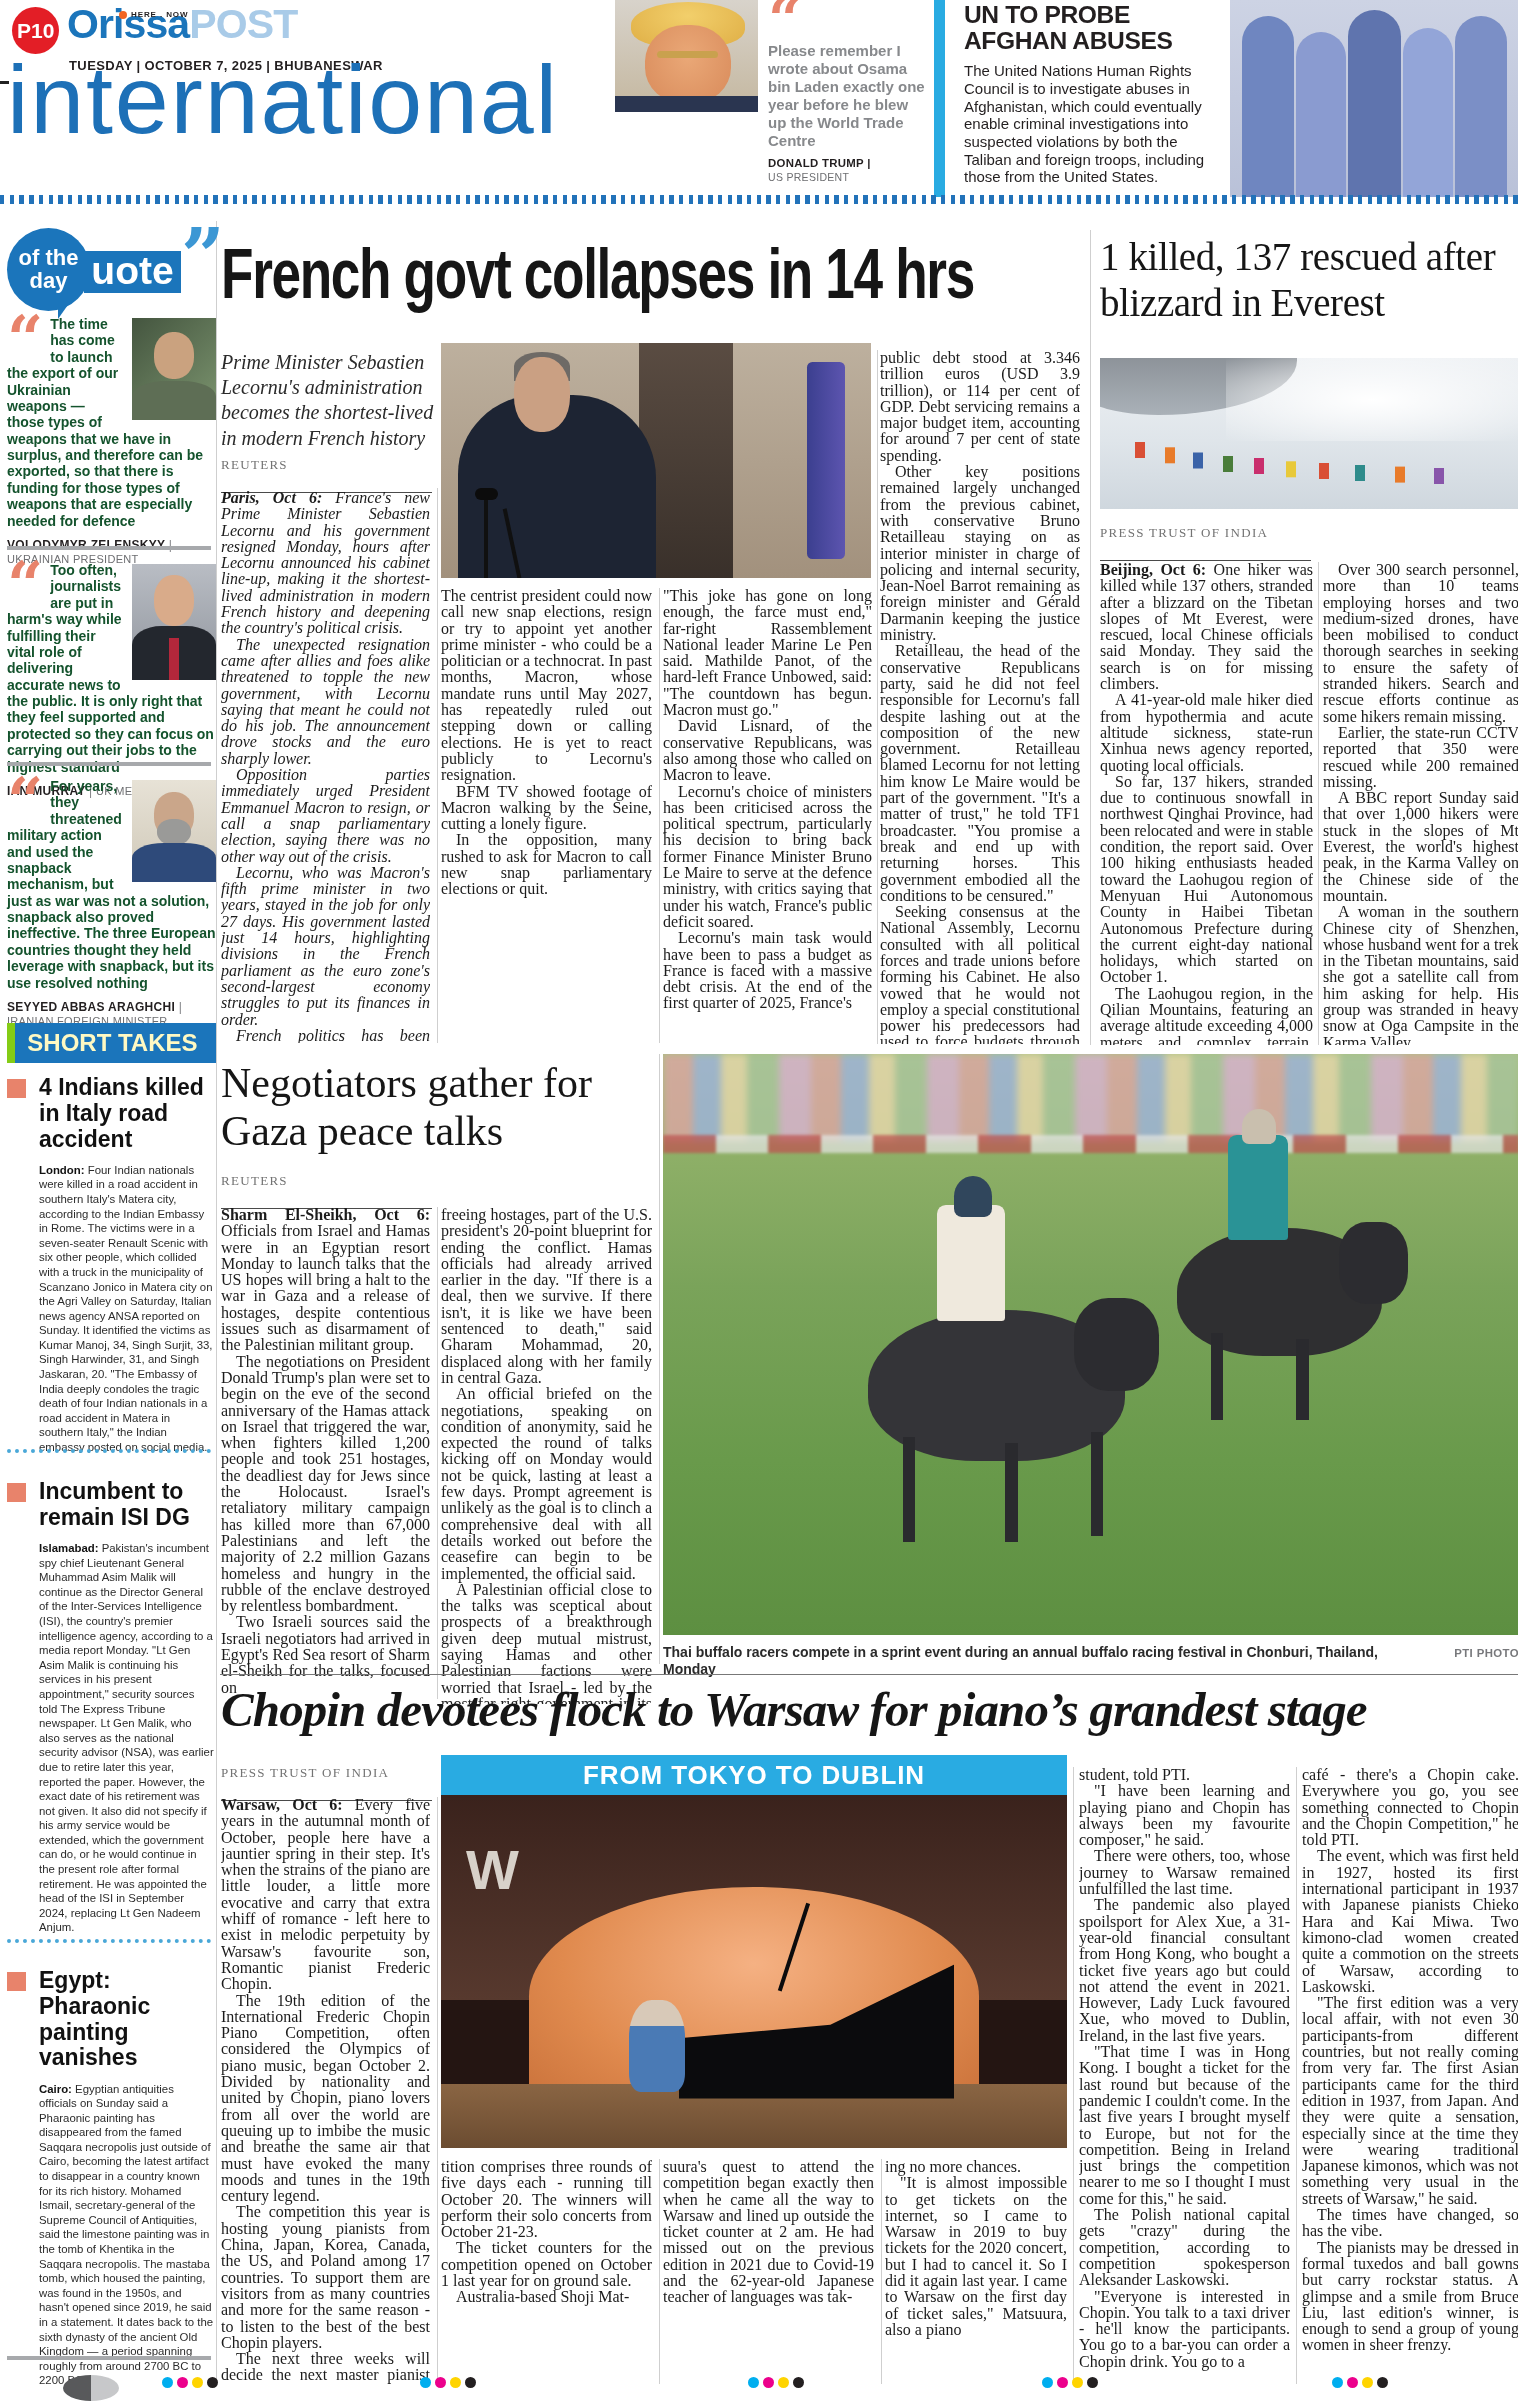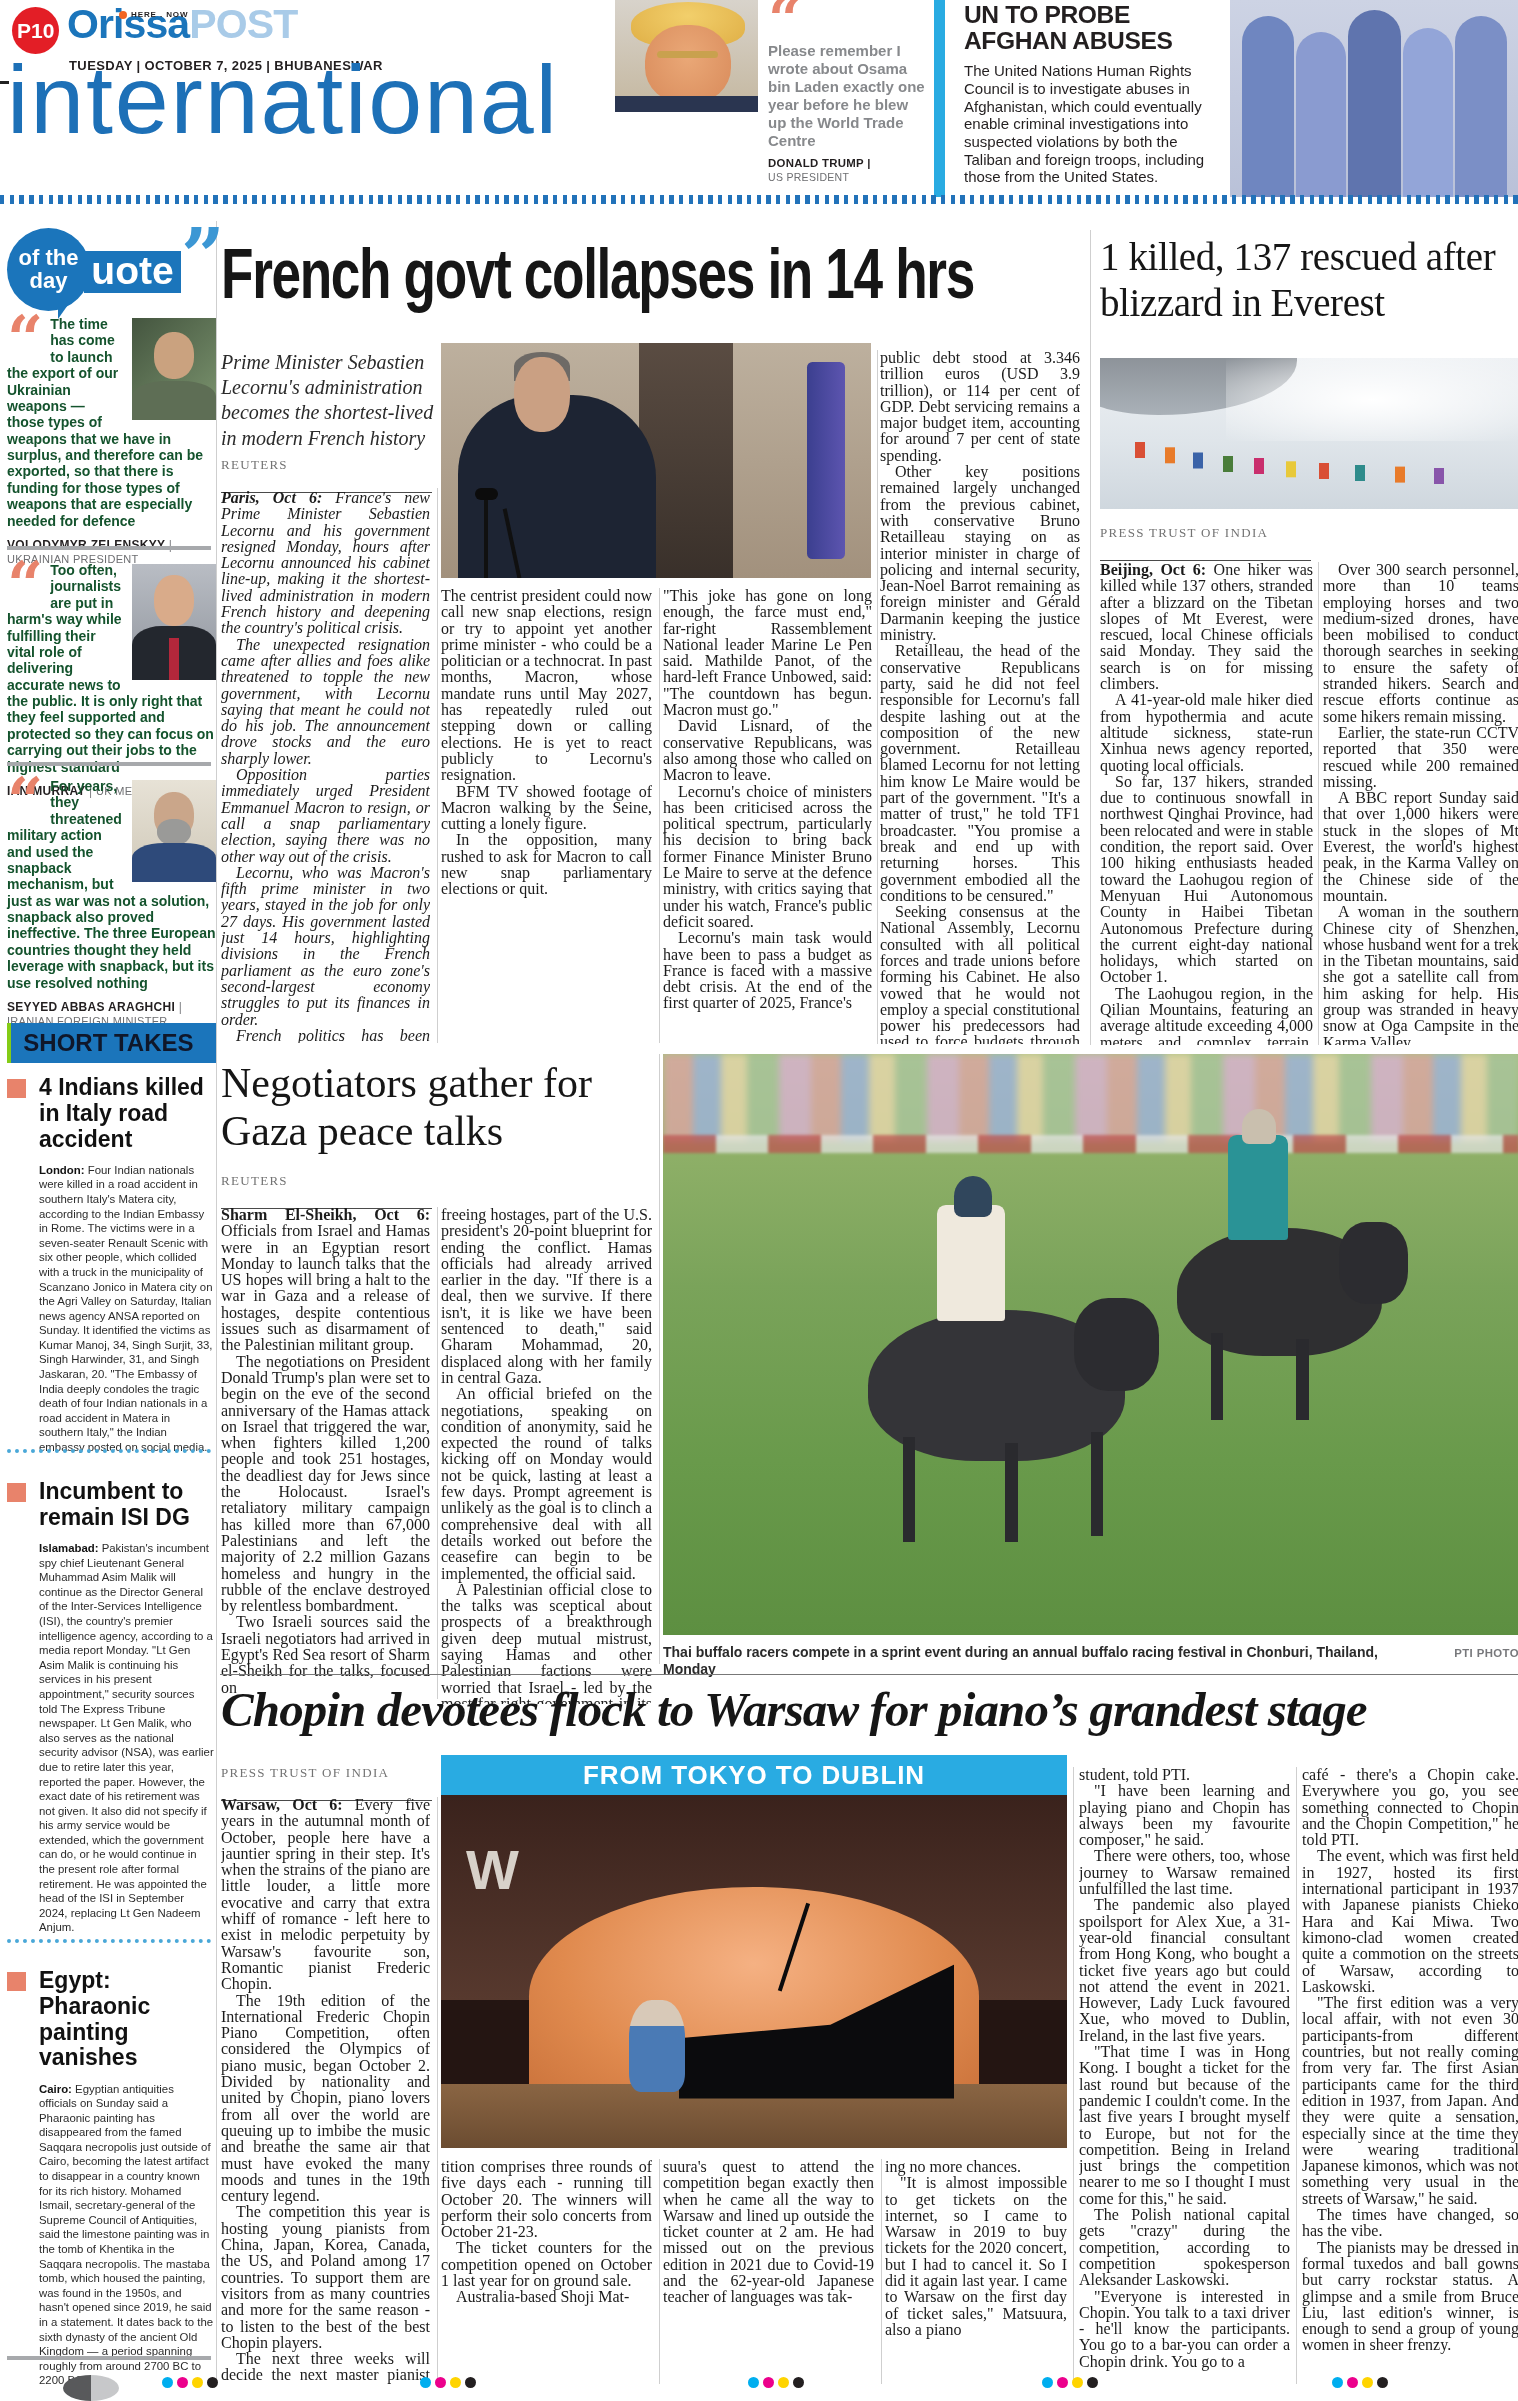--- a/index.html
+++ b/index.html
@@ -61,22 +61,22 @@
   .q-role{font:11px "Liberation Sans",sans-serif;color:#6d6e71;margin-top:1.8px;letter-spacing:0.3px;}
   .gray-rule{left:7px;width:204px;height:4.4px;background:#a7a9ac;}
   .dot-sep{left:7px;width:204px;height:0;border-top:4.4px dotted #4aa8d8;}
 
   .face{position:absolute;border-radius:46%;}
   .z-photo{background:linear-gradient(135deg,#44553f,#7d9670);}
   .m-photo{background:linear-gradient(180deg,#b9bdc4,#8f949c);}
   .a-photo{background:linear-gradient(180deg,#e7e2d6,#cfc8b8);}
   .suit-shape{position:absolute;bottom:0;left:0;width:100%;height:38%;}
 
-  .st-header{left:7px;top:1023px;width:209px;height:40px;background:#1b75bb;border-left:4px solid #84cc16;
-      box-sizing:border-box;color:#0f172a;font:bold 24px/40px "Liberation Sans",sans-serif;padding-left:12.3px;}
+  .st-header{left:7px;top:1023px;width:209px;height:40px;background:#1b75bb;border-left:8px solid #84cc16;
+      box-sizing:border-box;color:#fef9c3;font:bold 24px/40px "Liberation Sans",sans-serif;padding-left:12.3px;}
   .take{left:7px;width:207px;}
   .take-title{position:relative;padding-left:32px;font:bold 23px/1.12 "Liberation Sans",sans-serif;color:#111;}
   .take-bullet{position:absolute;left:0;top:3.5px;width:19.3px;height:19.3px;background:#e8836b;}
   .take-body{margin-top:10.5px;padding-left:32px;font:11.4px/14.6px "Liberation Sans",sans-serif;color:#2b2b2b;}
   .take-body b{color:#111;}
 
   .partial-pie{left:63px;top:2375px;width:56px;height:26px;border-radius:50%;
       background:linear-gradient(90deg,#58595b 0 50%,#c7c8ca 50% 100%);}
 
   

